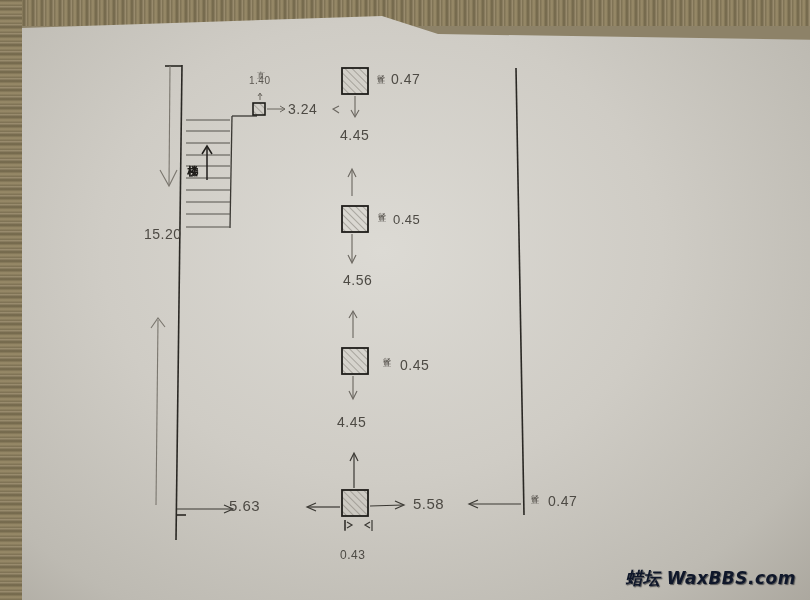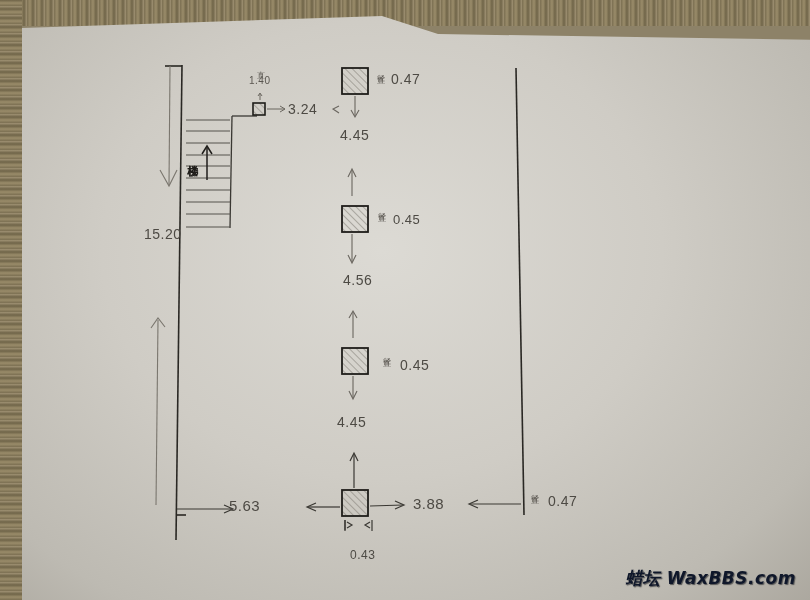--- a/index.html
+++ b/index.html
@@ -147,19 +147,19 @@
 
 <div class="vtag" style="left:377px; top:207px;">直径</div>
 <div class="lbl" style="left:393px; top:212px; font-size:13px;">0.45</div>
 <div class="lbl" style="left:343px; top:272px;text-align:right;">4.56</div>
 
 <div class="vtag" style="left:382px; top:352px;">直径</div>
 <div class="lbl" style="left:400px; top:357px;">0.45</div>
 <div class="lbl" style="left:337px; top:414px;">4.45</div>
 
 <div class="lbl" style="left:229px; top:497px; font-size:15px;">5.63</div>
-<div class="lbl" style="left:413px; top:495px; font-size:15px;">3.88</div>
-<div class="lbl" style="left:340px; top:548px; font-size:12px;margin-left:10px;">0.43</div>
+<div class="lbl" style="left:413px; top:495px; font-size:15px;">5.58</div>
+<div class="lbl" style="left:340px; top:548px; font-size:12px;">0.43</div>
 
 <div class="vtag" style="left:530px; top:489px;">直径</div>
 <div class="lbl" style="left:548px; top:493px;">0.47</div>
 
 <div class="watermark">蜡坛 WaxBBS.com</div>
 
 </body></html>

